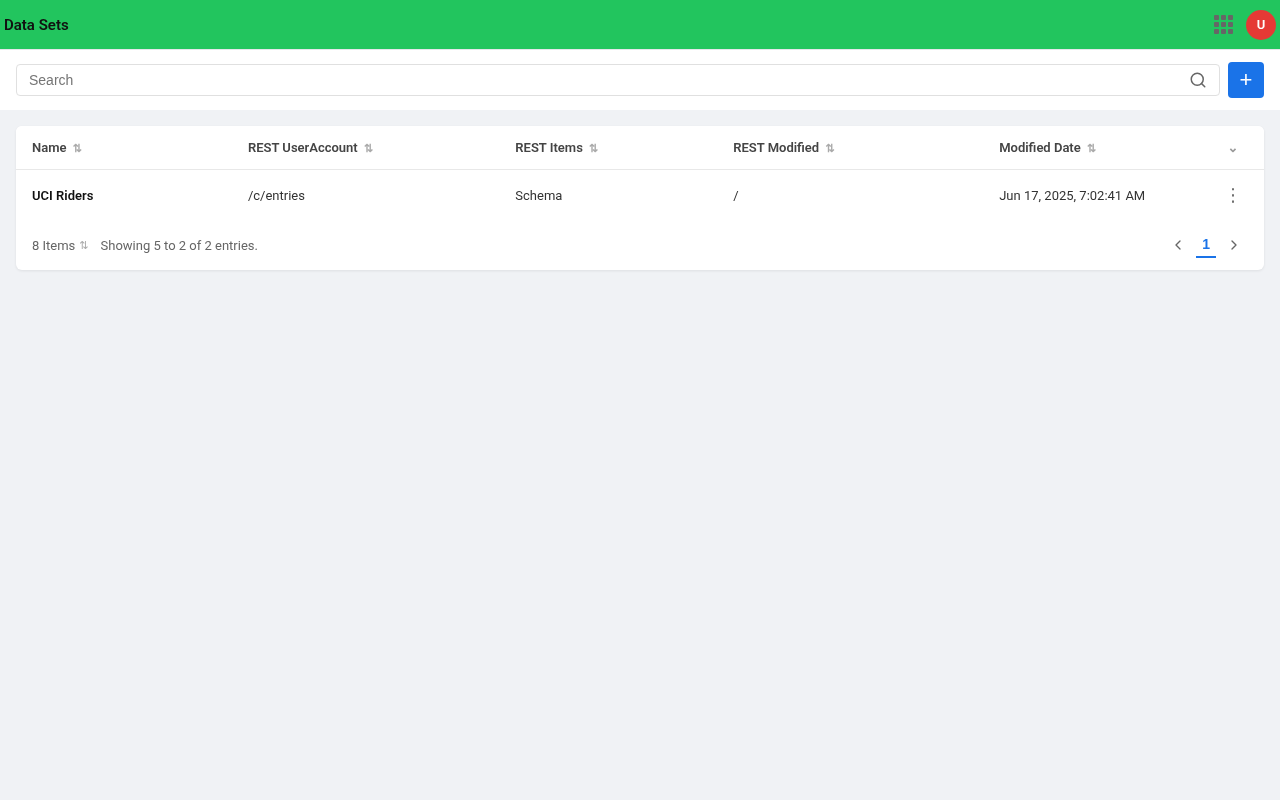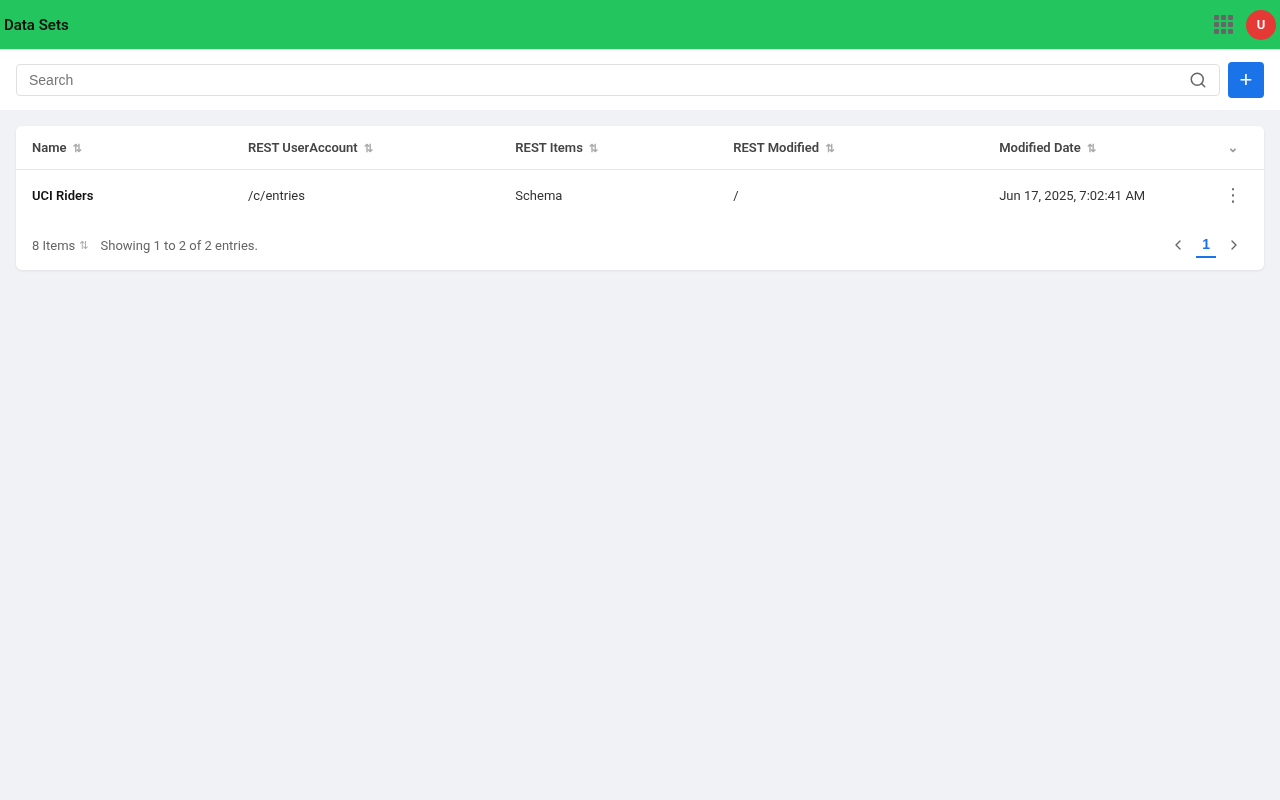--- a/index.html
+++ b/index.html
@@ -323,21 +323,21 @@
     </tr>
         </tbody>
     </table>
 
     <div class="footer">
       <div class="footer-left">
         <span class="items-count">
           <span>8 Items</span>
           <span style="font-size:11px;color:#aaa;">⇅</span>
         </span>
-        <span style="margin-left:8px;">Showing 1 to 2 of 2 entries.</span>
+        <span style="margin-left:8px;">Showing 5 to 2 of 2 entries.</span>
       </div>
       <div class="pagination">
         <button class="page-btn">
           <svg width="16" height="16" viewBox="0 0 24 24" fill="none" stroke="#666" stroke-width="2" stroke-linecap="round" stroke-linejoin="round">
             <polyline points="15 18 9 12 15 6"></polyline>
           </svg>
         </button>
         <button class="page-btn active">1</button>
         <button class="page-btn">
           <svg width="16" height="16" viewBox="0 0 24 24" fill="none" stroke="#666" stroke-width="2" stroke-linecap="round" stroke-linejoin="round">

